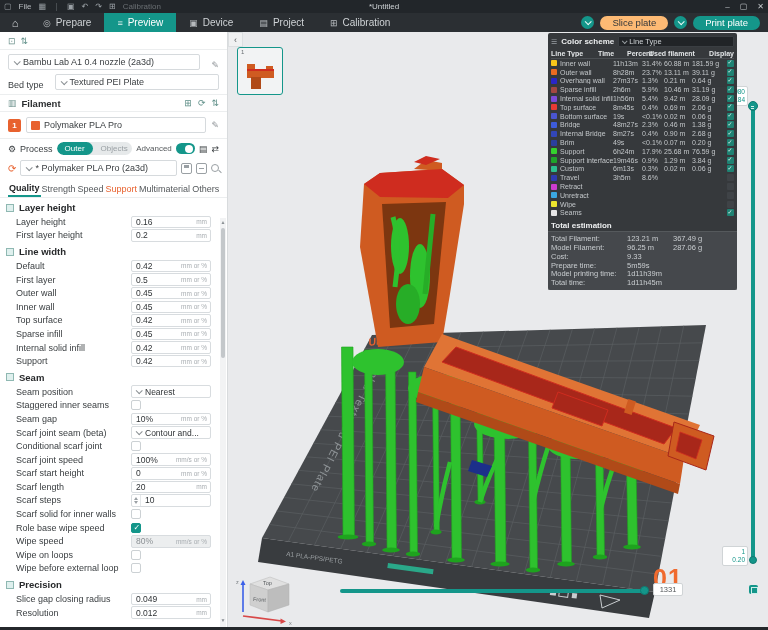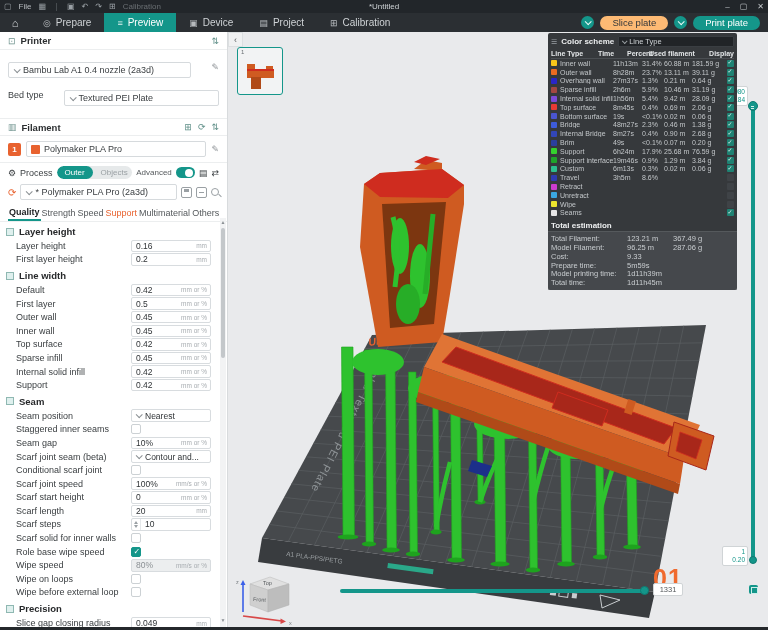--- a/index.html
+++ b/index.html
@@ -22,21 +22,21 @@
   .split-chev{width:13px;height:13px;border-radius:50%;background:#14968a;color:#eafaf8;font-size:7px;display:flex;align-items:center;justify-content:center}
   .pill{height:14px;border-radius:8px;display:flex;align-items:center;padding:0 12px;font-size:9.5px}
   .pill.disabled{background:#fdba74;color:#33373a}
   .pill.primary{background:#14968a;color:#fff}
   
   .leftpanel{position:absolute;left:0;top:32px;width:228px;height:595px;background:#fff;border-right:1px solid #d8dbdd;z-index:40;overflow:hidden}
   .phead{height:18px;display:flex;align-items:center;padding:0 8px;border-bottom:1px solid #eceeef;gap:5px}
   .phead .ph-icon{color:#6f938e;font-size:9px}
   .phead .ph-title{font-weight:bold;font-size:9.5px;color:#2c2f31;flex:1}
   .phead .ph-right{display:flex;gap:6px;color:#5f8f88;font-size:9px}
-  .selrow{display:flex;align-items:flex-start;margin:12px 8px;gap:20px}
+  .selrow{display:flex;align-items:flex-end;margin:4px 8px;gap:11px}
   .selbox{flex:1;height:16px;border:1px solid #d6dadd;border-radius:2px;background:#fff;display:flex;align-items:center;padding:0 5px;gap:4px;font-size:9px;color:#3c4043}
   .chev{width:5px;height:5px;border-right:1.2px solid #8b9094;border-bottom:1.2px solid #8b9094;transform:rotate(45deg) translateY(-1px);flex:none}
   .edit-ic{color:#8b9094;font-size:9px}
   .bed-label{font-size:9px;color:#3c4043}
   .fil-row{display:flex;align-items:center;margin:5px 8px;gap:5px}
   .fil-badge{width:13px;height:13px;background:#e8622f;border-radius:2px;color:#fff;font-size:8px;font-weight:bold;display:flex;align-items:center;justify-content:center}
   .fil-box{flex:1;height:16px;border:1px solid #d6dadd;border-radius:2px;display:flex;align-items:center;padding:0 4px;gap:4px}
   .fil-swatch{width:9px;height:9px;border-radius:1px}
   .proc-head{height:20px;display:flex;align-items:center;gap:4px;padding:0 8px;border-top:1px solid #eceeef}
   .seg{display:flex;border-radius:8px;background:#e6e9ea;height:13px;overflow:hidden}
@@ -188,21 +188,20 @@
     <span class="split-chev">
         <span class="chev" style="border-color:#eafaf8"></span>
       </span>
     <div class="pill primary">Print plate</div>
   </div>
 </div>
 
 <div class="leftpanel">
   <div class="phead">
     <span class="ph-icon">⊡</span>
-    <span class="ph-title">Printer</span>
     <span class="ph-right">
         <span>⇅</span>
       </span>
   </div>
   <div class="selrow">
     <div class="selbox">
       <span class="chev"></span>
       <span>Bambu Lab A1 0.4 nozzle (2a3d)</span>
     </div>
     <span class="edit-ic">✎</span>

